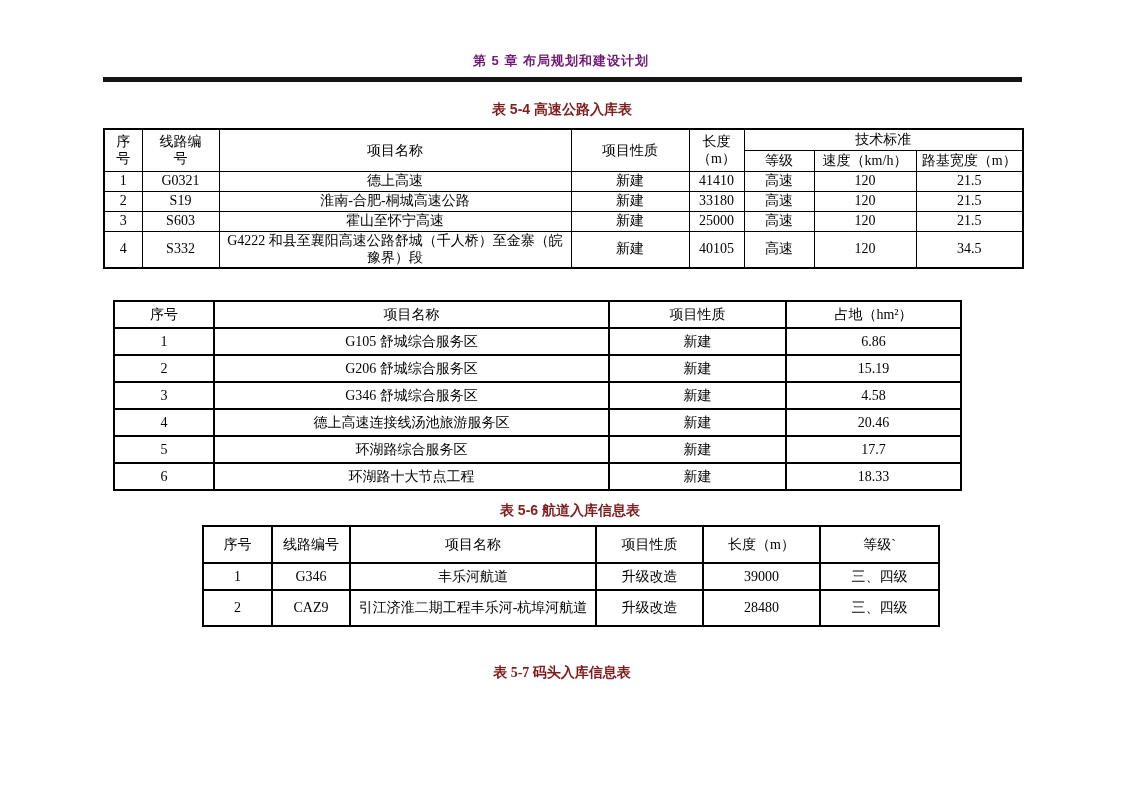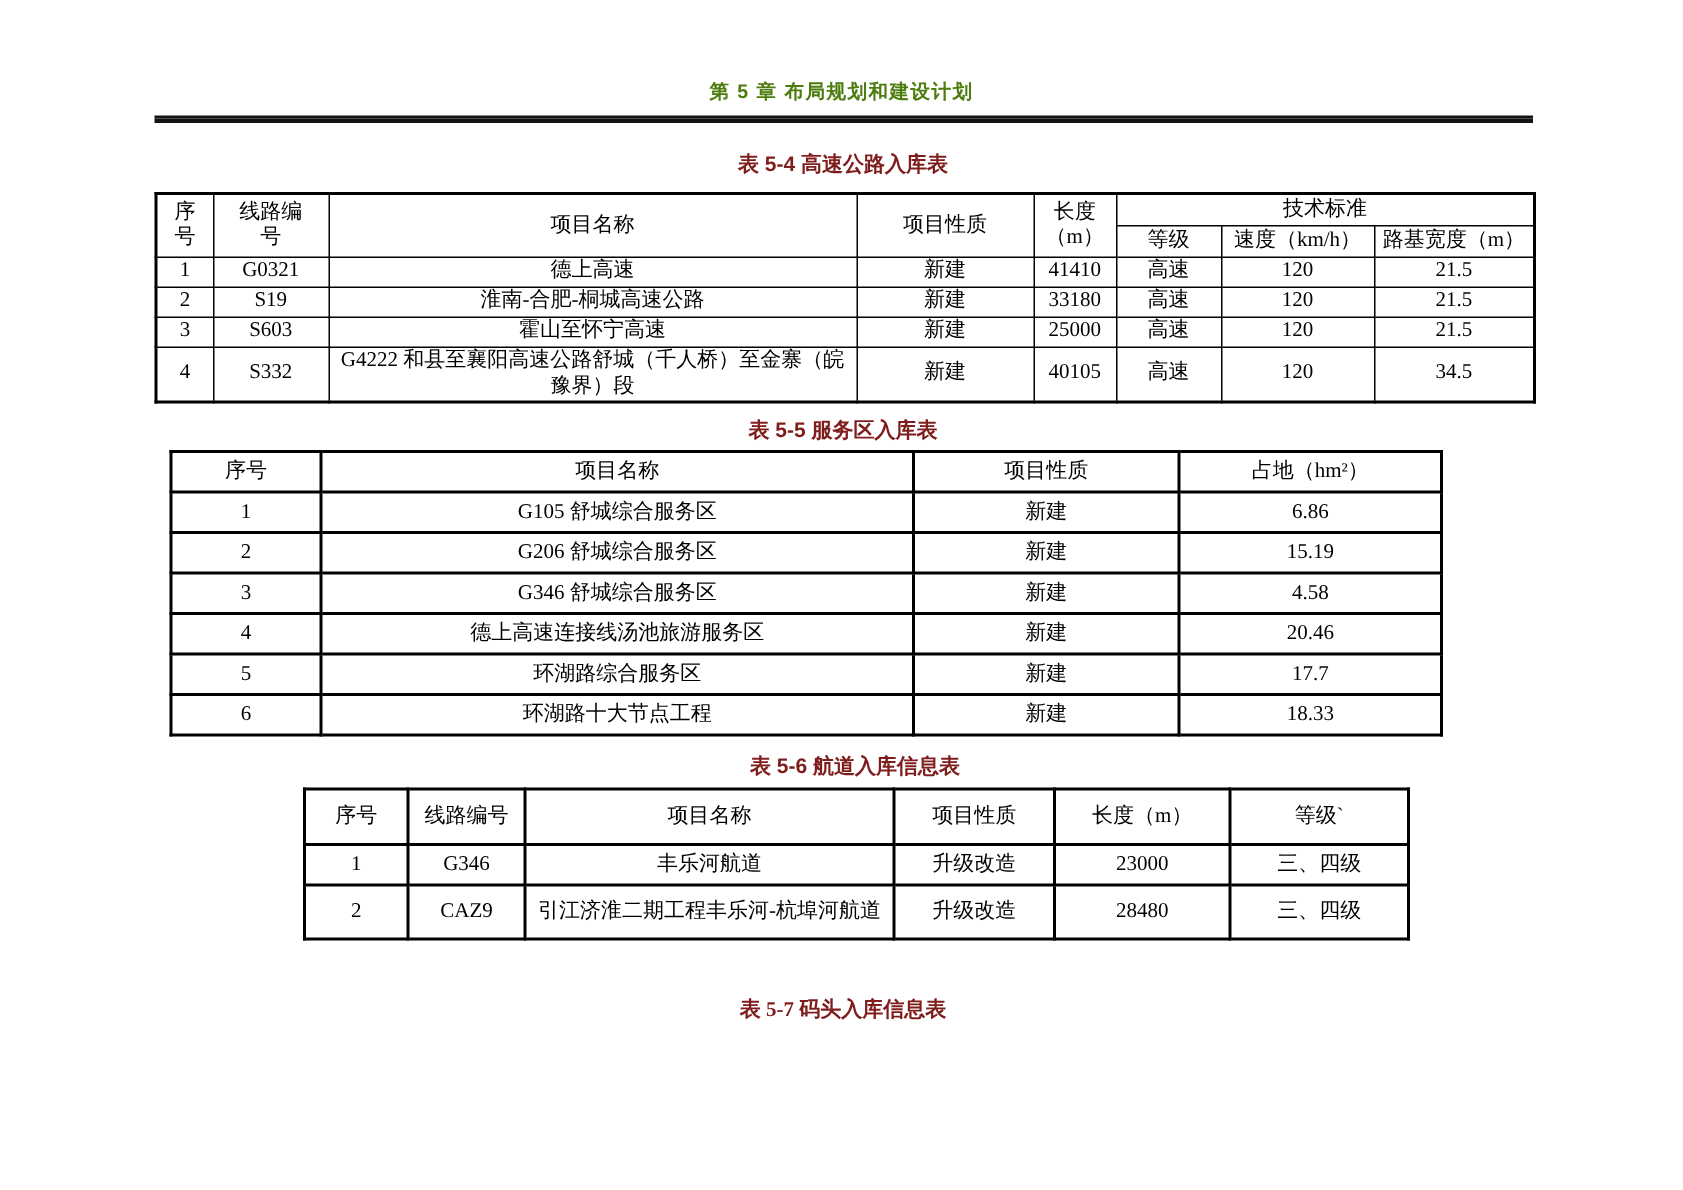--- a/index.html
+++ b/index.html
@@ -9,21 +9,21 @@
     width:1122px; height:793px;
     background:#ffffff;
     font-family:"Liberation Serif","DejaVu Serif",serif;
     color:#000;
     overflow:hidden;
   }
   .chapter-header {
     position:absolute; top:52px; left:0; width:100%;
     text-align:center;
     font-family:"Liberation Sans","DejaVu Sans",sans-serif;
-    font-weight:600; font-size:13px; color:#4d7c0f;
+    font-weight:600; font-size:13px; color:#701a75;
     letter-spacing:1px;
   }
   .header-rule {
     position:absolute; top:77px; left:103px; width:919px; height:1px;
     border-top:2px solid #141414;
     border-bottom:3px solid #141414;
   }
   .caption {
     position:absolute; left:1px; width:100%;
     text-align:center;
@@ -141,21 +141,20 @@
         <td class="namepad">G4222 和县至襄阳高速公路舒城（千人桥）至金寨（皖豫界）段</td>
         <td>新建</td>
         <td>40105</td>
         <td>高速</td>
         <td>120</td>
         <td>34.5</td>
       </tr>
     </tbody>
   </table>
 
-  <div class="caption cap55">表 5-5 服务区入库表</div>
   <table class="tbl tbl55">
     <colgroup>
       <col style="width:100px">
         <col style="width:395px">
         <col style="width:177px">
         <col style="width:175px">
     </colgroup>
     <tbody>
       <tr class="h27">
         <th>序号</th>
@@ -219,21 +218,21 @@
         <th>项目名称</th>
         <th>项目性质</th>
         <th>长度（m）</th>
         <th>等级`</th>
       </tr>
       <tr class="h27">
         <td>1</td>
         <td>G346</td>
         <td>丰乐河航道</td>
         <td>升级改造</td>
-        <td>23000</td>
+        <td>39000</td>
         <td>三、四级</td>
       </tr>
       <tr class="h36">
         <td>2</td>
         <td>CAZ9</td>
         <td class="namepad">引江济淮二期工程丰乐河-杭埠河航道</td>
         <td>升级改造</td>
         <td>28480</td>
         <td>三、四级</td>
       </tr>

